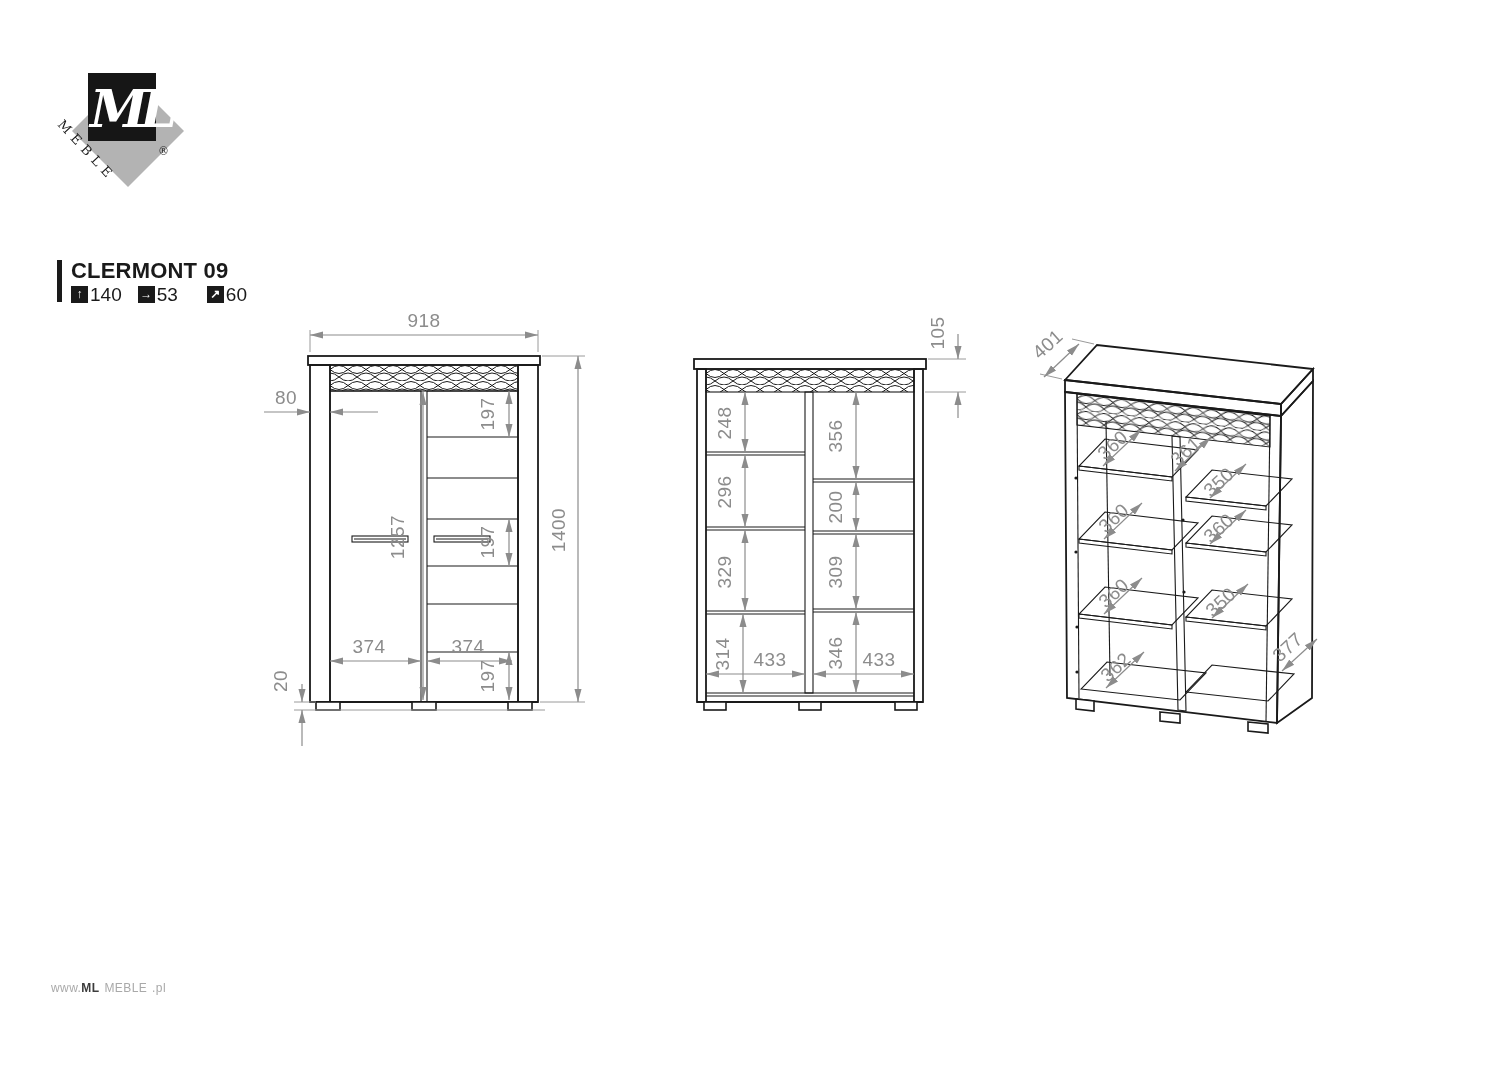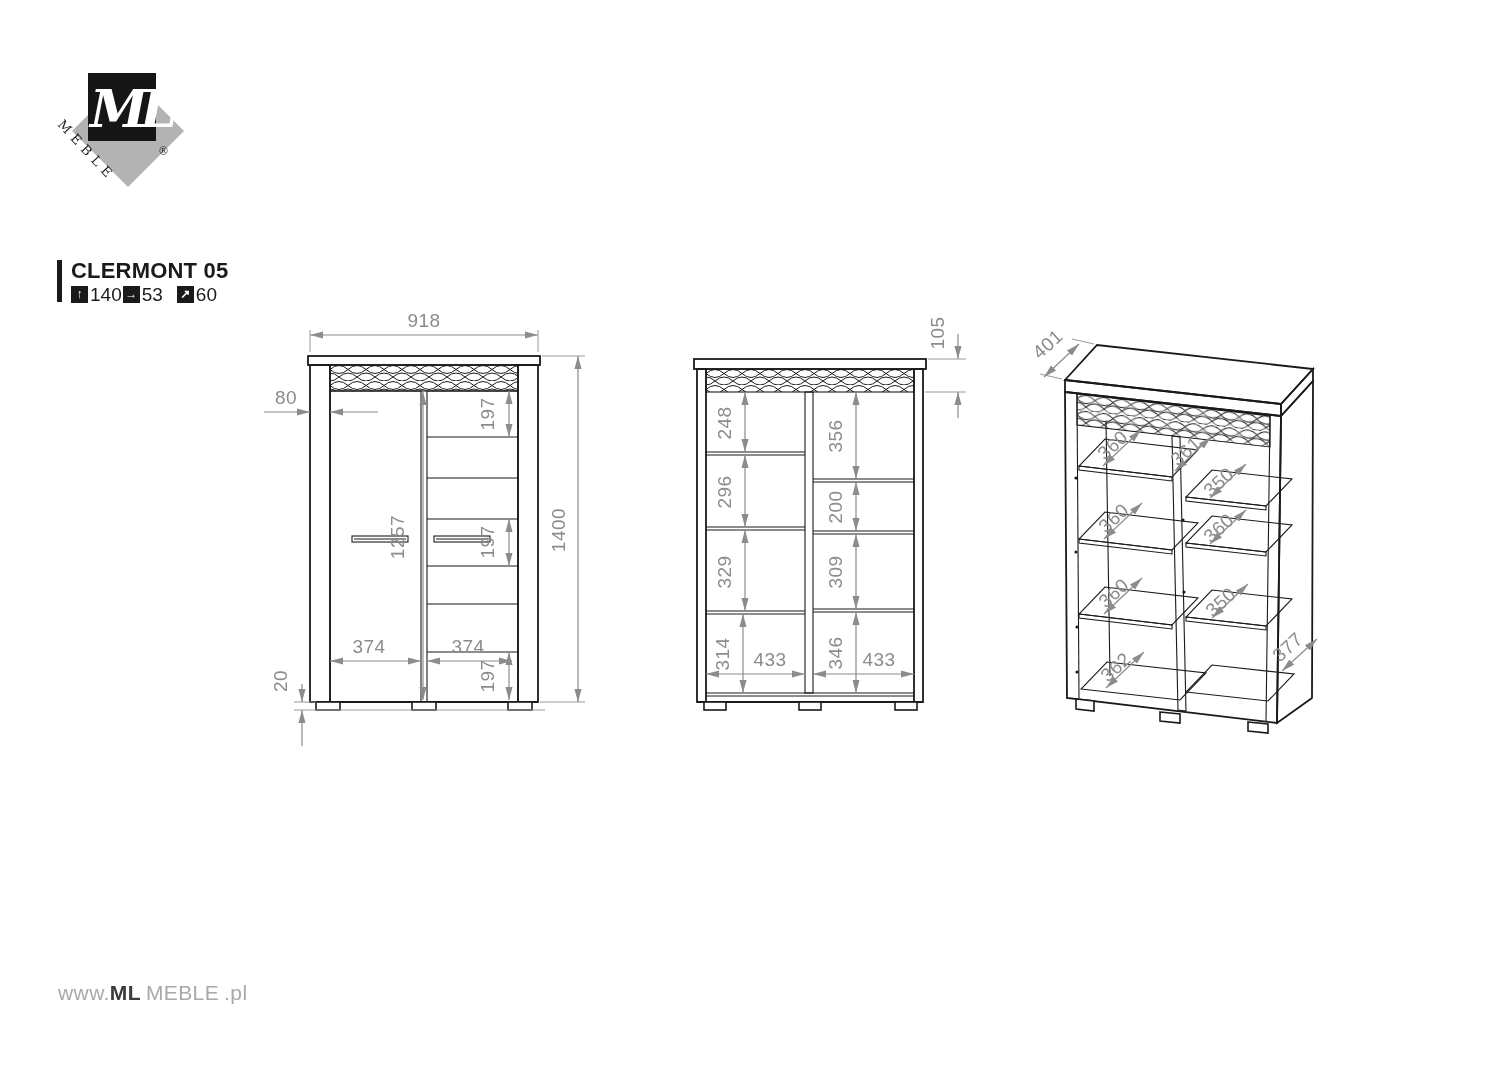--- a/index.html
+++ b/index.html
@@ -7,25 +7,25 @@
         font-family:"Liberation Sans",sans-serif;}
   .abs{position:absolute;}
 
   
   .title-block{position:absolute;left:57px;top:260px;display:flex;align-items:flex-start;}
   .title-bar{width:5px;height:42px;background:#1a1a1a;margin-right:9px;}
   .title-text{font-size:22px;font-weight:700;color:#1a1a1a;line-height:22px;letter-spacing:.2px;}
   .size-row{display:flex;align-items:center;margin-top:3px;}
   .cube{display:inline-flex;width:17px;height:17px;background:#1a1a1a;color:#ffffff;
         font-size:12px;font-weight:700;align-items:center;justify-content:center;line-height:17px;}
-  .size-val{font-size:19px;color:#1a1a1a;margin:0 1px 0 2px;line-height:19px;}
+  .size-val{font-size:19px;color:#1a1a1a;margin:0 16px 0 2px;line-height:19px;}
   .gap{width:13px;}
 
   
-  .footer{position:absolute;left:58px;top:981px;font-size:21px;color:#a9a9a9;letter-spacing:.4px;}
+  .footer{position:absolute;left:51px;top:981px;font-size:12px;color:#a9a9a9;letter-spacing:.4px;}
   .footer .brand{color:#3c3c3c;font-weight:700;}
   .footer .sp{margin-left:5px;}
 
   
   .k  {stroke:#1a1a1a;stroke-width:1.8;fill:none;}
   .k2 {stroke:#1a1a1a;stroke-width:1.1;fill:none;}
   .kf {stroke:#1a1a1a;stroke-width:1.6;fill:#ffffff;}
   .dl {stroke:#8c8c8c;stroke-width:1.2;fill:none;}
   .xl {stroke:#9a9a9a;stroke-width:1;fill:none;}
   text.dt{fill:#8c8c8c;font-family:"Liberation Sans",sans-serif;font-size:19px;letter-spacing:.5px;}
@@ -39,21 +39,21 @@
     <polygon points="27,103 83,47 139,103 83,159" fill="#b3b3b3"></polygon>
     <rect x="43" y="45" width="68" height="68" fill="#161616"></rect>
     <text x="45" y="99" font-family="DejaVu Serif, serif" font-style="italic" font-weight="700" font-size="52" fill="#ffffff" letter-spacing="-7">ML</text>
     <text x="113" y="127" font-family="DejaVu Serif, serif" font-size="11" fill="#2a2a2a">®</text>
     <text transform="translate(12,97) rotate(47)" x="0" y="0" font-family="DejaVu Serif, serif" font-size="13" fill="#161616" letter-spacing="5.5">MEBLE</text>
   </svg>
 
   <div class="title-block">
     <div class="title-bar"></div>
     <div>
-      <div class="title-text">CLERMONT 05</div>
+      <div class="title-text">CLERMONT 09</div>
       <div class="size-row">
         <span class="cube">↑</span>
         <span class="size-val">140</span>
         <span class="cube">→</span>
         <span class="size-val">53</span>
         <span class="gap"></span>
         <span class="cube">↗</span>
         <span class="size-val">60</span>
       </div>
     </div>

